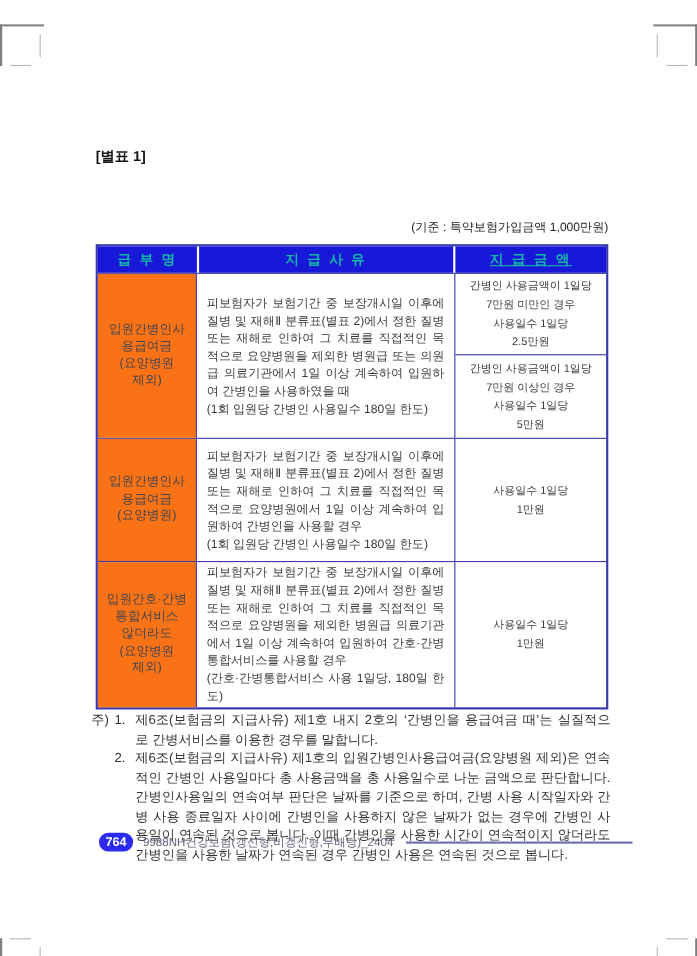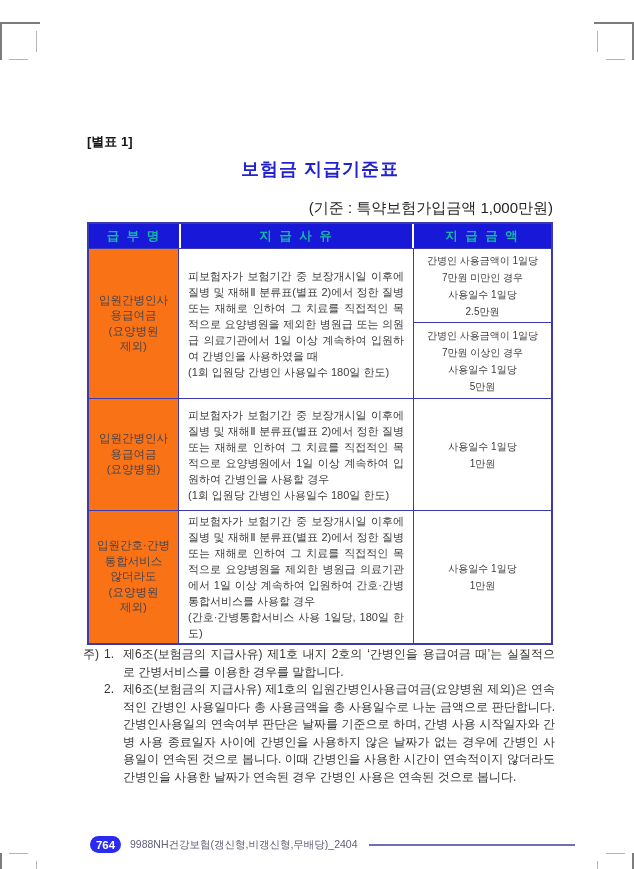--- a/index.html
+++ b/index.html
@@ -10,30 +10,30 @@
 
   
   .mark { position:absolute; background:#7d7d7d; }
   .mark.light { background:#b5b5b5; }
 
   
   .appendix-label { position:absolute; left:87px; top:111px; font-size:13px; font-weight:bold; color:#141414; }
   .page-title { position:absolute; left:87px; top:135px; width:466px; margin:0; text-align:center;
                 font-size:18px; font-weight:bold; color:#2222cf; letter-spacing:1px; }
   .basis-note { position:absolute; left:87px; top:177px; width:466px; text-align:right;
-                font-size:15px; color:#222; }
+                font-size:11px; color:#222; }
 
   
   .btable { position:absolute; left:87px; top:200px; width:466px; border:2px solid #3a3aae; box-sizing:border-box; background:#fff; }
   .thead { display:flex; height:24px; background:#1718d8; }
   .th { color:#14b8a6; font-weight:bold; font-size:12.5px; letter-spacing:2px; box-sizing:border-box;
         display:flex; align-items:center; justify-content:center; }
   .th.c1 { width:90px; }
   .th.c2 { flex:1; border-left:2px solid #ffffff; border-right:2px solid #ffffff; }
-  .th.c3 { width:137px; }
+  .th.c3 { width:137px;text-decoration:underline; }
 
   .trow { display:flex; border-top:1px solid #3a3aae; box-sizing:border-box; }
   .trow.r1 { height:150px; }
   .trow.r2 { height:112px; }
   .trow.r3 { height:133px; }
 
   .td { box-sizing:border-box; font-size:11.5px; color:#3b3b3b; }
   .td.benefit {
     width:90px; background:#f97316; border-right:1px solid #3a3aae;
     display:flex; align-items:center; justify-content:center;
@@ -47,21 +47,21 @@
   .acell.second { border-top:1px solid #3a3aae; }
 
   
   .notes { position:absolute; left:83px; top:624px; width:472px; font-size:12px; line-height:17.5px; color:#333; }
   .note-row { display:flex; }
   .note-lbl { width:21px; flex:none; }
   .note-num { width:19px; flex:none; }
   .note-text { flex:1; text-align:justify; }
 
   
-  .footer { position:absolute; left:90px; top:814px; display:flex; align-items:center; }
+  .footer { position:absolute; left:90px; top:735px; display:flex; align-items:center; }
   .page-pill { width:31px; height:17px; border-radius:9px; background:#2a2af0; color:#fff;
                font-size:11.5px; font-weight:bold; display:flex; align-items:center; justify-content:center; }
   .doc-title { margin-left:9px; font-size:10.5px; color:#60607a; }
   .footer-rule { margin-left:11px; width:206px; height:2px; background:#6f6fb4; }
 </style>
 </head>
 <body>
 
 <div class="page">
 
@@ -79,21 +79,20 @@
   <div class="mark" style="left:0;bottom:0;width:2px;height:38px;"></div>
   <div class="mark light" style="left:36px;bottom:9px;width:1px;height:21px;"></div>
   <div class="mark light" style="left:9px;bottom:37px;width:19px;height:1px;"></div>
 
   <div class="mark" style="right:0;bottom:0;width:40px;height:2px;"></div>
   <div class="mark" style="right:0;bottom:0;width:2px;height:38px;"></div>
   <div class="mark light" style="right:36px;bottom:9px;width:1px;height:21px;"></div>
   <div class="mark light" style="right:9px;bottom:37px;width:19px;height:1px;"></div>
 
   <div class="appendix-label">[별표 1]</div>
-  <h1 class="page-title">보험금 지급기준표</h1>
   <div class="basis-note">(기준 : 특약보험가입금액 1,000만원)</div>
 
   <div class="btable">
     <div class="thead">
       <div class="th c1">급 부 명</div>
       <div class="th c2">지 급 사 유</div>
       <div class="th c3">지 급 금 액</div>
     </div>
 
     <div class="trow r1">

